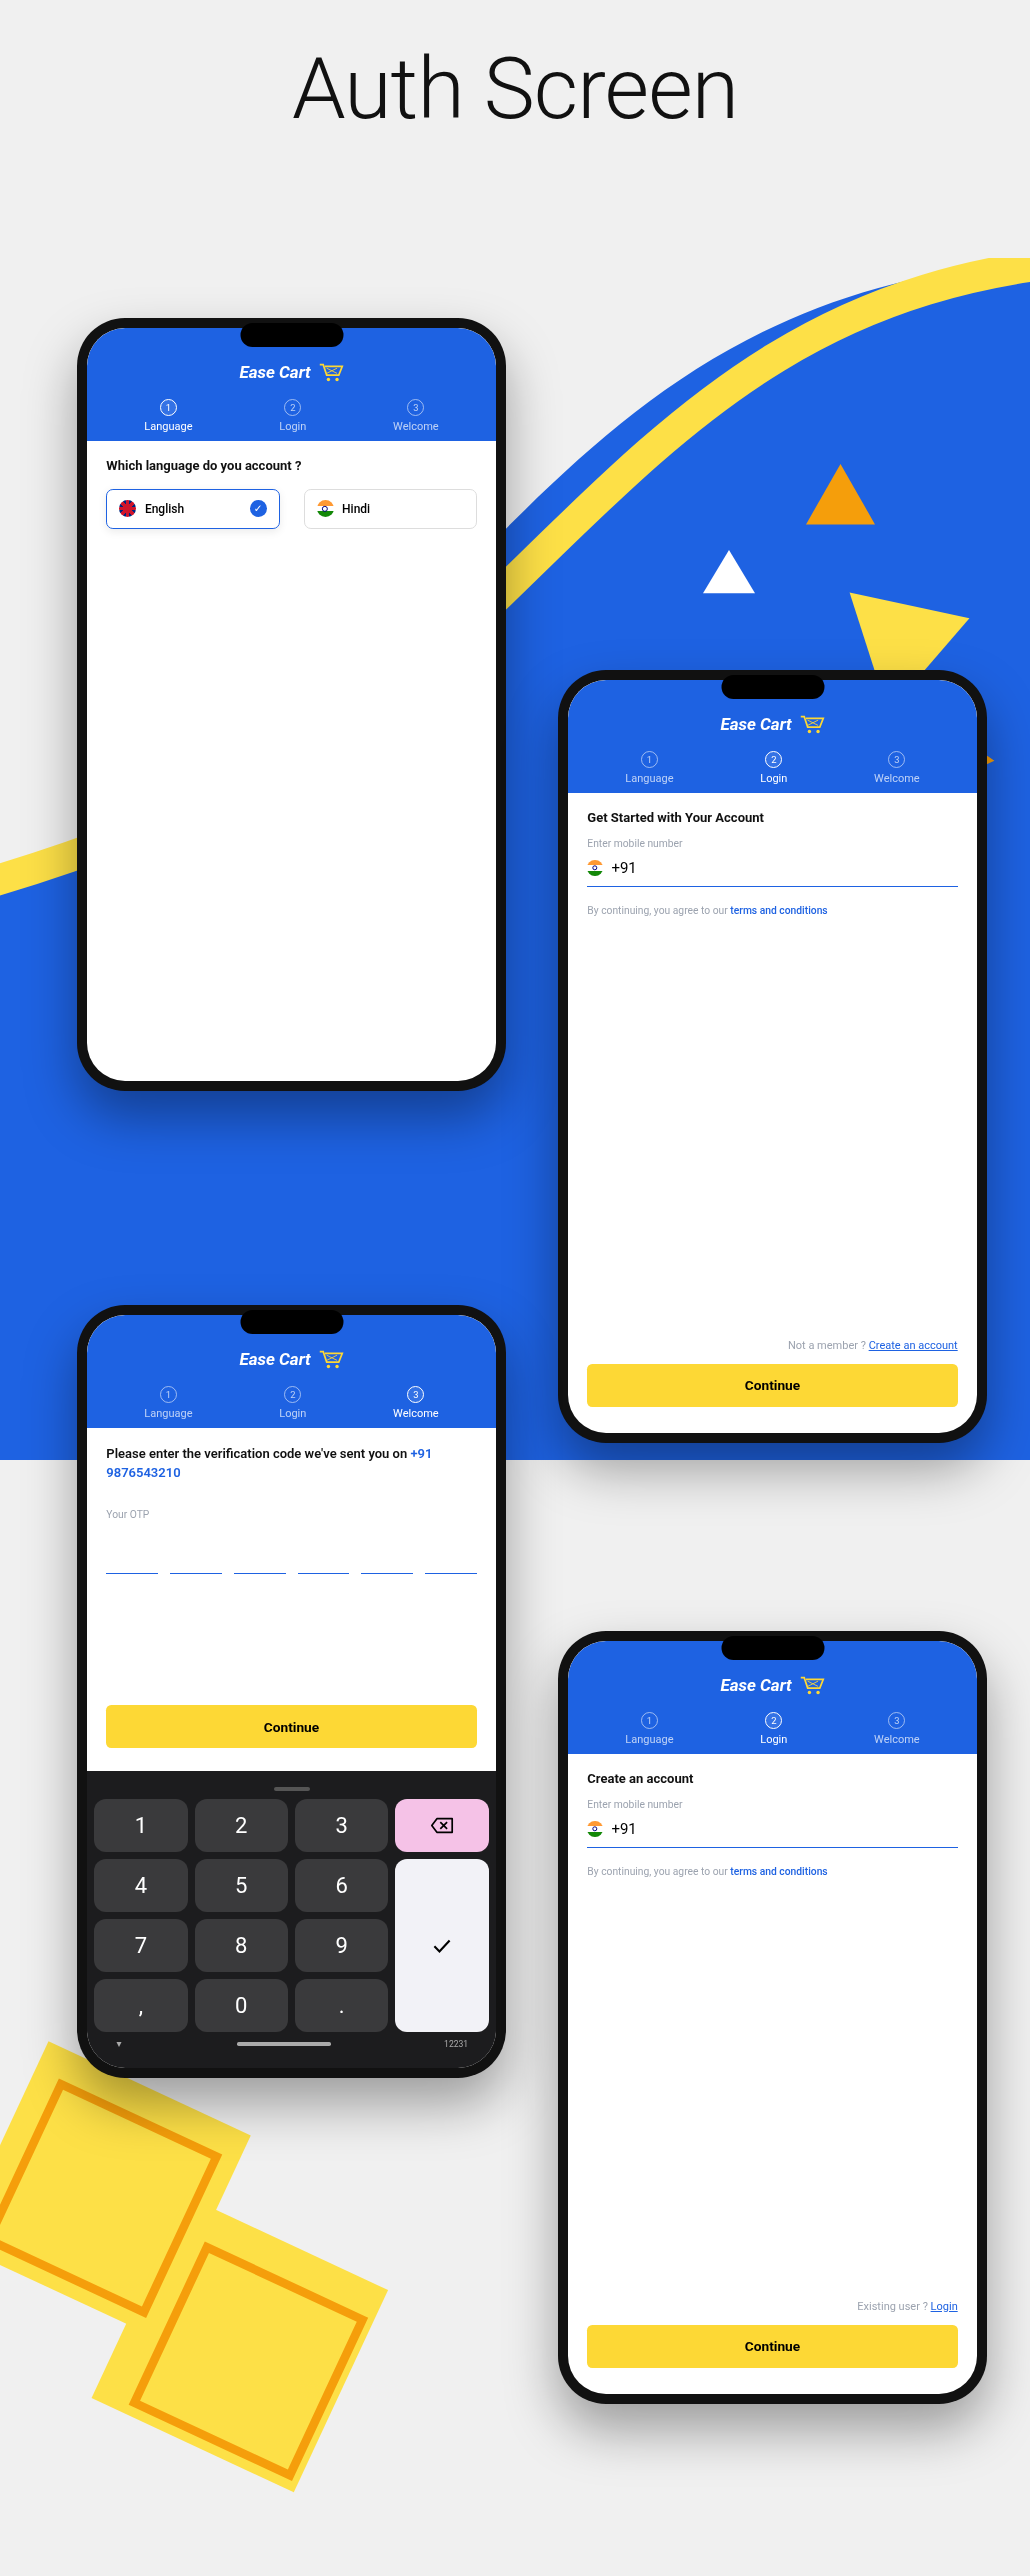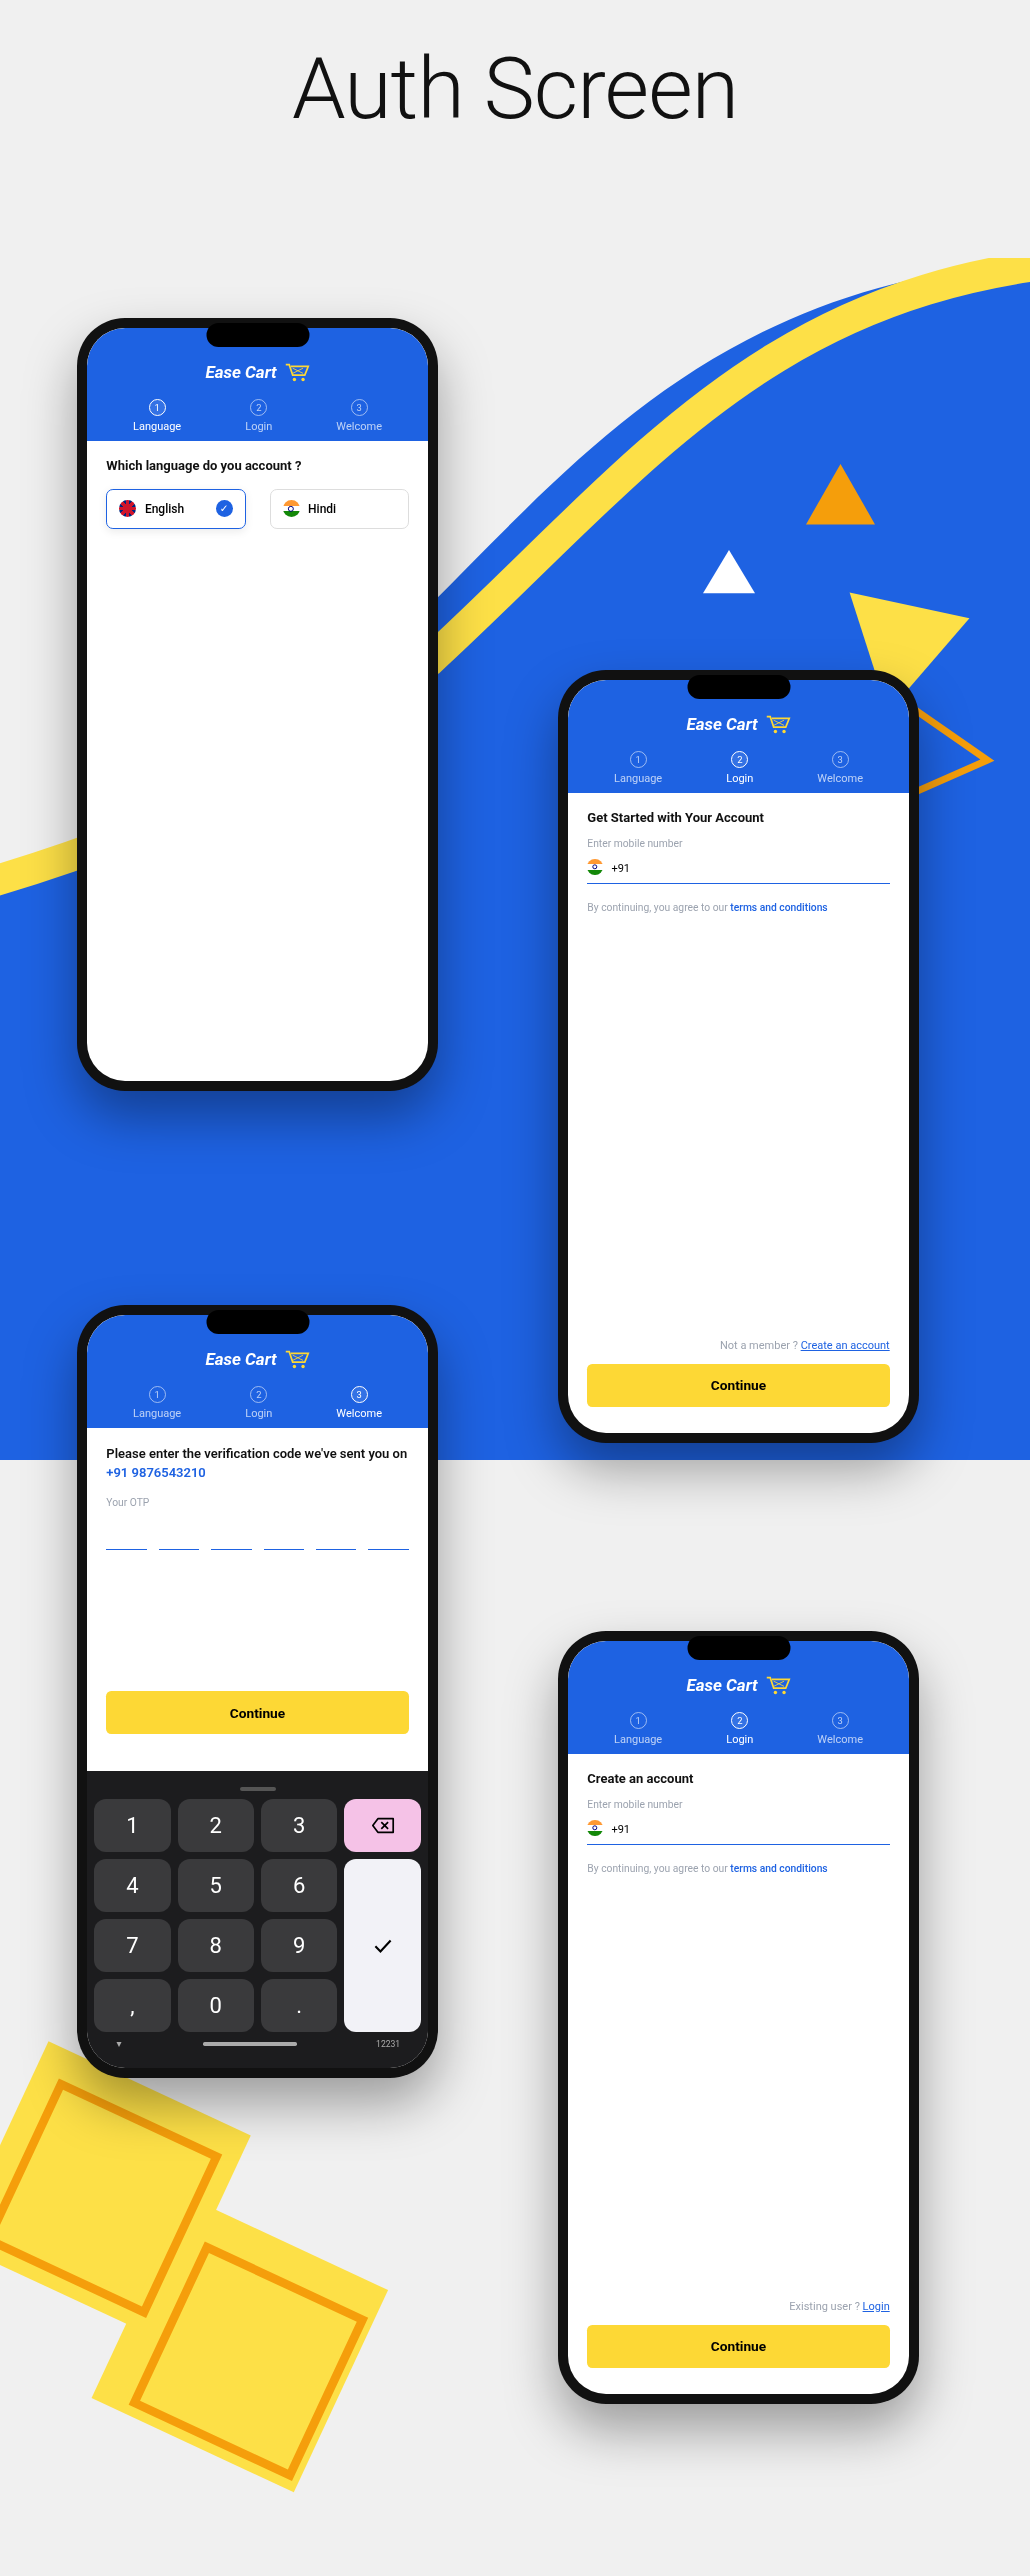--- a/index.html
+++ b/index.html
@@ -53,21 +53,21 @@
     font-size: 86px;
     font-weight: 300;
     color: #111;
     z-index: 2;
     letter-spacing: -0.9px;
   }
 
   
   .phone {
     position:absolute;
-    width: 361px;
+    width: 429px;
     height: 773px;
     border-radius: 48px;
     background: #111;
     padding: 10.3px;
     box-shadow: 0 26px 52px rgba(0,0,0,0.35);
     z-index: 5;
   }
   .phone .screen {
     width: 100%;
     height: 100%;
@@ -197,25 +197,25 @@
     color:#111;
     margin-bottom:12px;
   }
   .field-label {
     font-size:10.3px;
     color:var(--text-gray);
     margin-bottom:8.6px;
   }
   .phone-field {
     display:flex;
-    align-items:flex-end;
+    align-items:center;
     gap:8.6px;
     border-bottom:1.7px solid var(--brand-blue);
     padding-bottom:8.6px;
-    font-size:11px;
+    font-size:15px;
   }
   .phone-field .flag {
     width:15.5px; height:15.5px;
     border-radius:50%;
     background: linear-gradient(to bottom, #ff9933 33%, #fff 33% 66%, #138808 66%);
     position:relative;
   }
   .phone-field .flag::after {
     content:""; position:absolute; top:50%; left:50%;
     width:3.4px; height:3.4px; border-radius:50%;
@@ -518,21 +518,21 @@
         <div class="step">
           <div class="step-circle">2</div>
           <div>Login</div>
         </div>
         <div class="step active">
           <div class="step-circle">3</div>
           <div>Welcome</div>
         </div>
       </div>
     </div>
-    <div class="body" style="padding-bottom:28px;">
+    <div class="body" style="padding-bottom:14px;gap:12px;">
       <div class="otp-msg">
         <span>Please enter the verification code we've sent you on </span><span class="blue">+91 9876543210</span>
       </div>
       <div class="otp-label">Your OTP</div>
       <div class="otp-boxes">
         <div class="box"></div>
           <div class="box"></div>
           <div class="box"></div>
         <div class="box"></div>
           <div class="box"></div>

